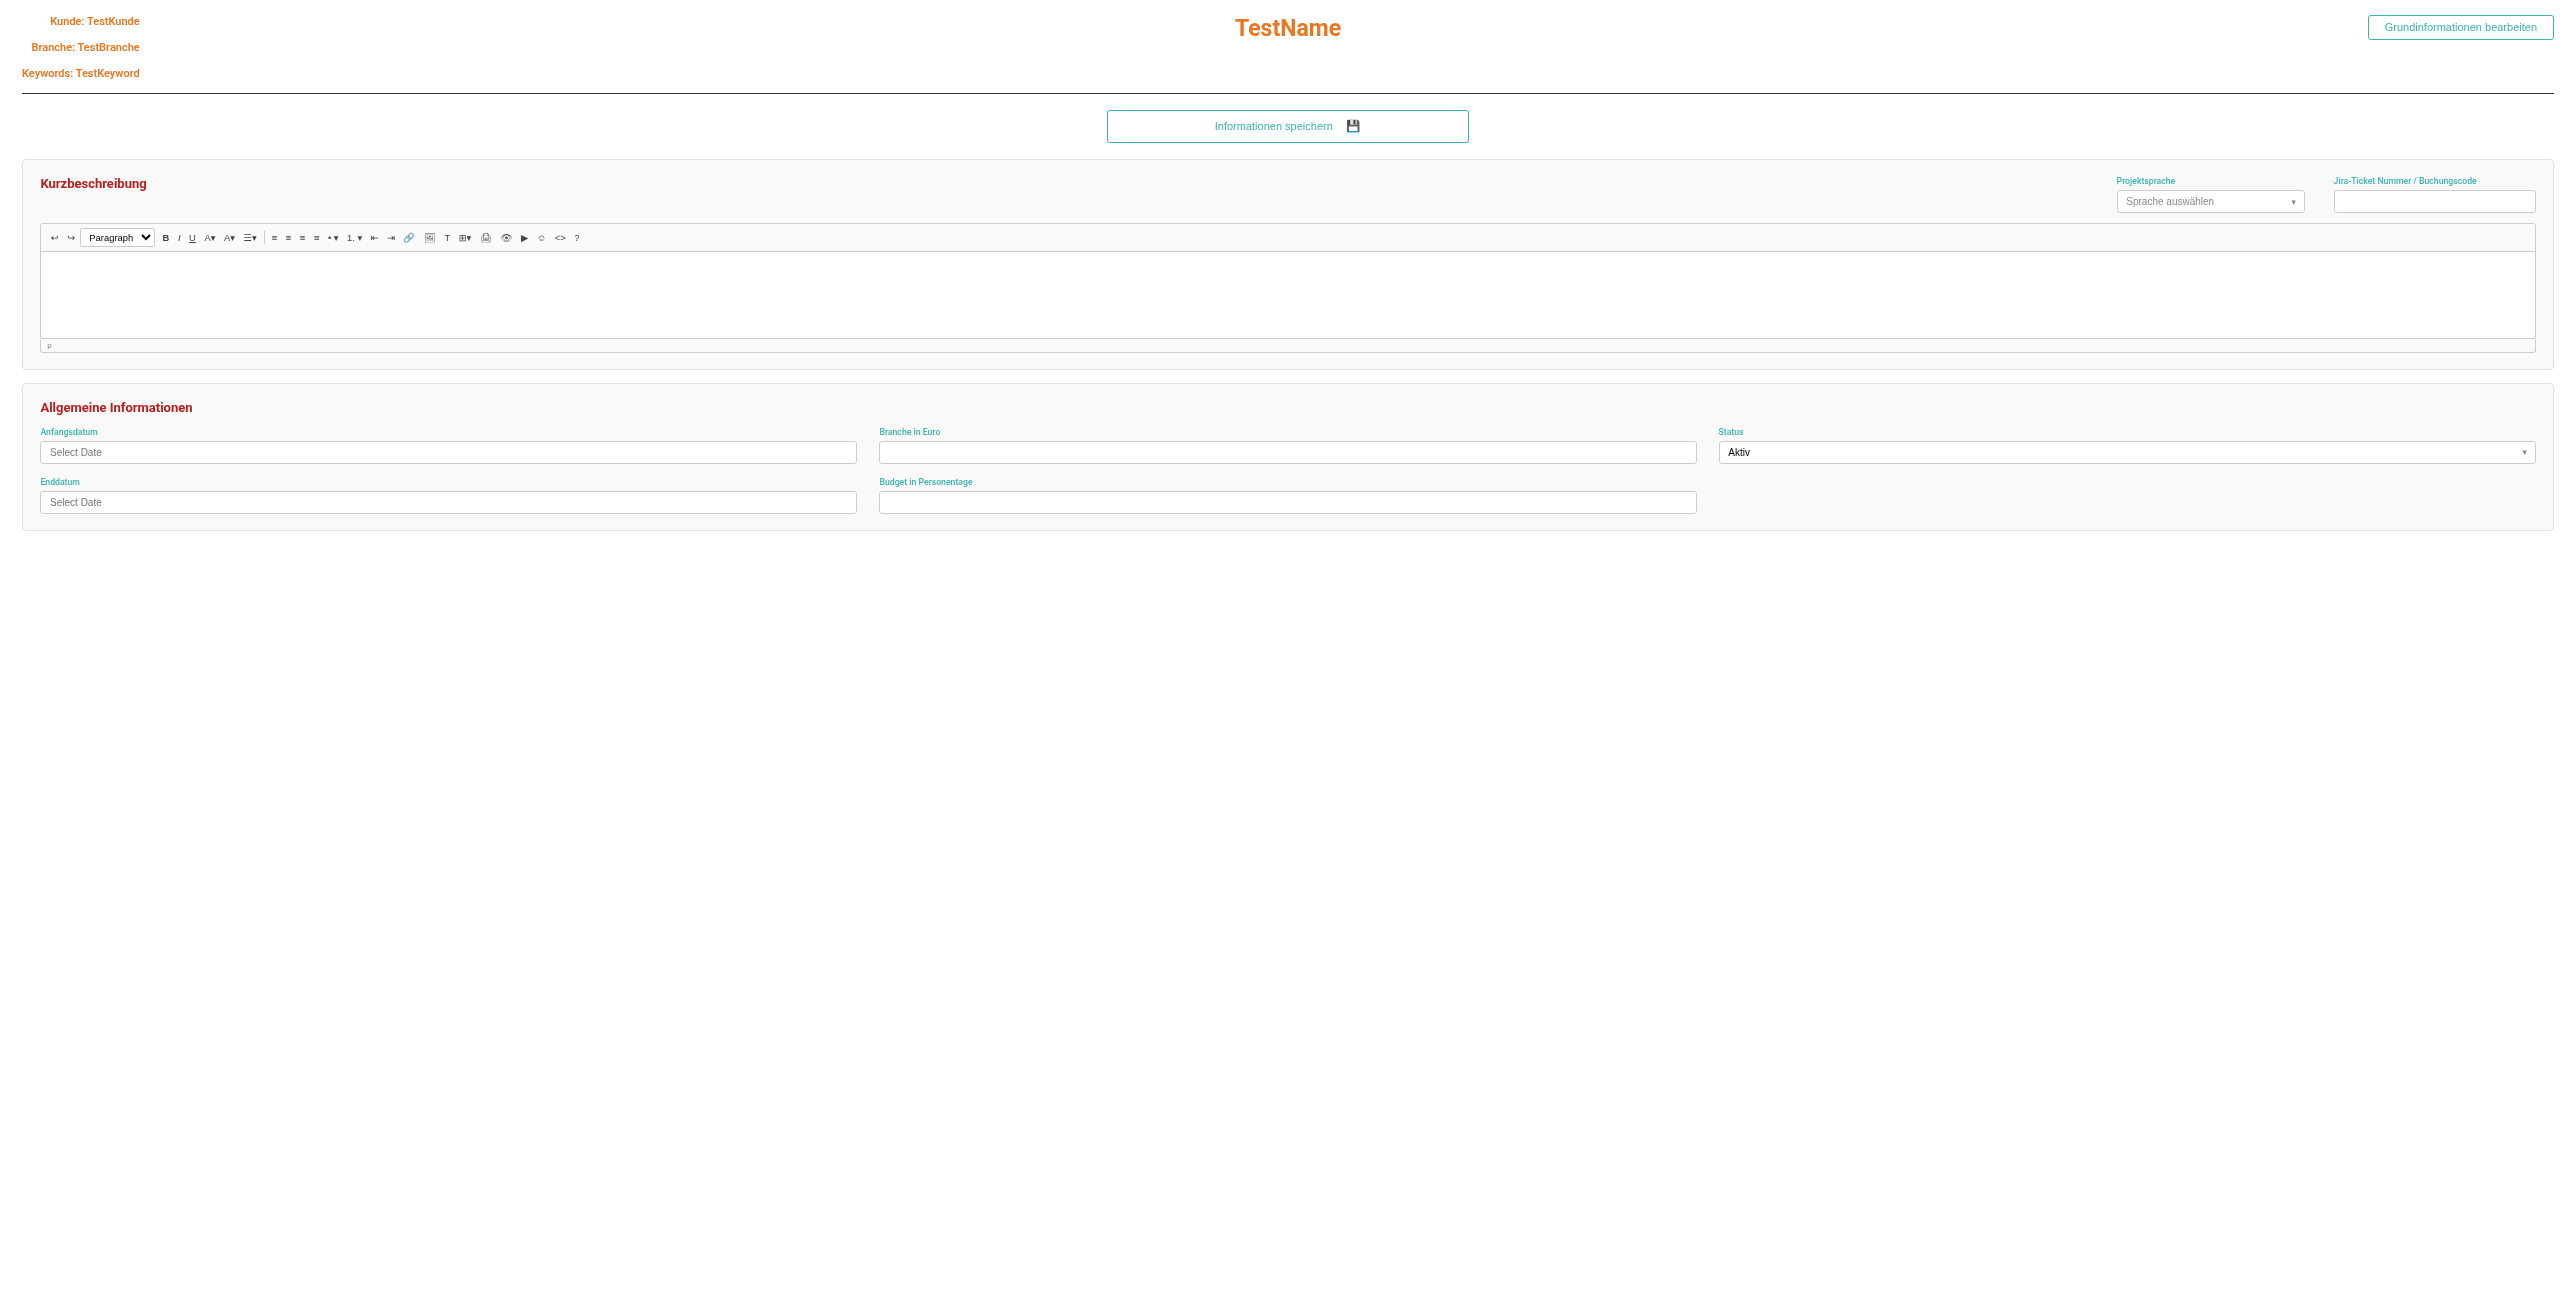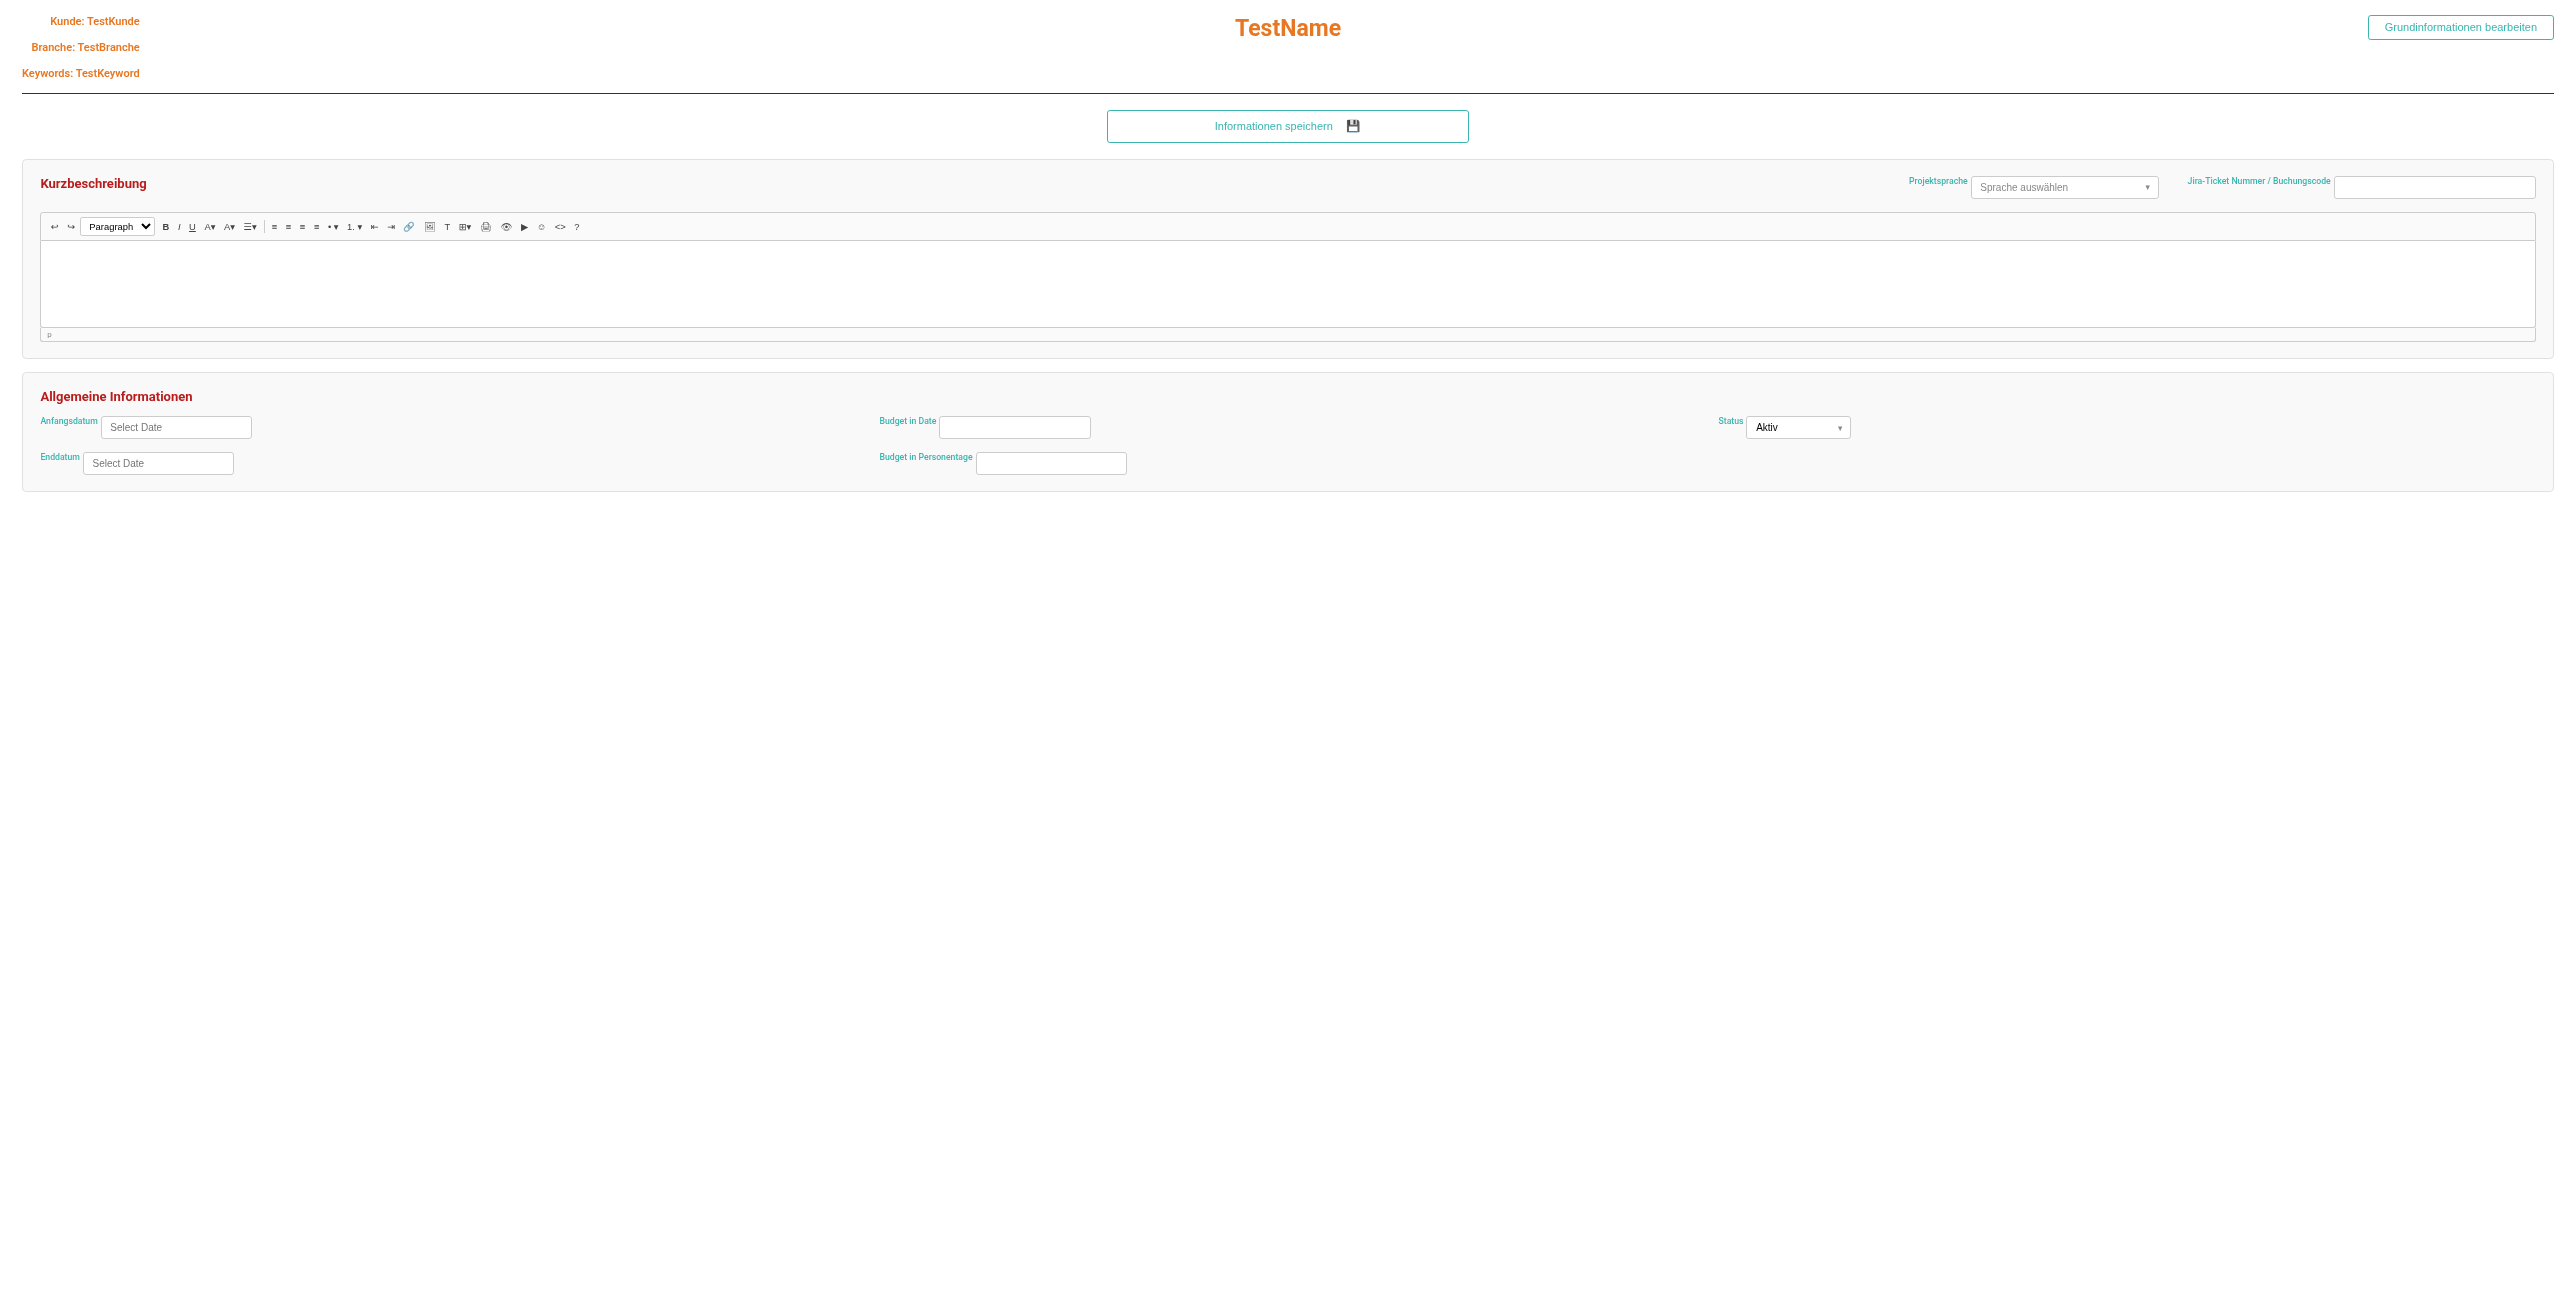--- a/index.html
+++ b/index.html
@@ -81,21 +81,21 @@
       margin-bottom: 13px;
     }
     .card-title {
       font-size: 13px;
       font-weight: 700;
       color: #b91c1c;
       margin-bottom: 11.6px;
     }
     .field-group {
       display: flex;
-      flex-direction: row;
+      flex-direction: column;
       gap: 2.9px;
     }
     .field-label {
       color: #3ab5b0;
       font-size: 8.7px;
       font-weight: 500;
       margin-bottom: 1.4px;
     }
     .field-input {
       border: 0.7px solid #ccc;
@@ -326,21 +326,21 @@
 
   <div class="card">
     <div class="card-title">Allgemeine Informationen</div>
     <div class="info-grid">
 
       <div class="field-group">
         <span class="field-label">Anfangsdatum</span>
         <input type="text" class="field-input" placeholder="Select Date" style="">
       </div>
       <div class="field-group">
-        <span class="field-label">Budget in Date</span>
+        <span class="field-label">Branche in Euro</span>
         <input type="text" class="field-input" value="" style="">
       </div>
       <div class="field-group">
         <span class="field-label">Status</span>
         <div class="status-select-wrapper">
           <select class="status-select">
             <option>Aktiv</option>
             <option>Inaktiv</option>
             <option>Abgeschlossen</option>
           </select>

